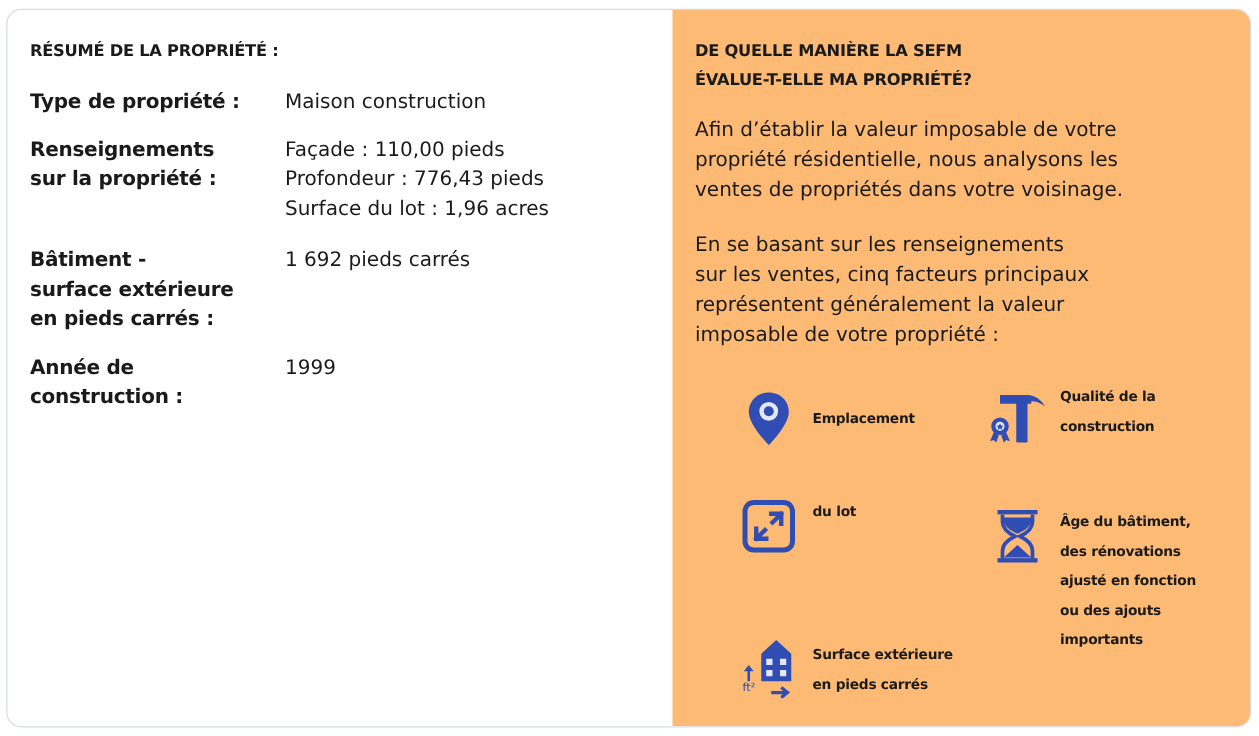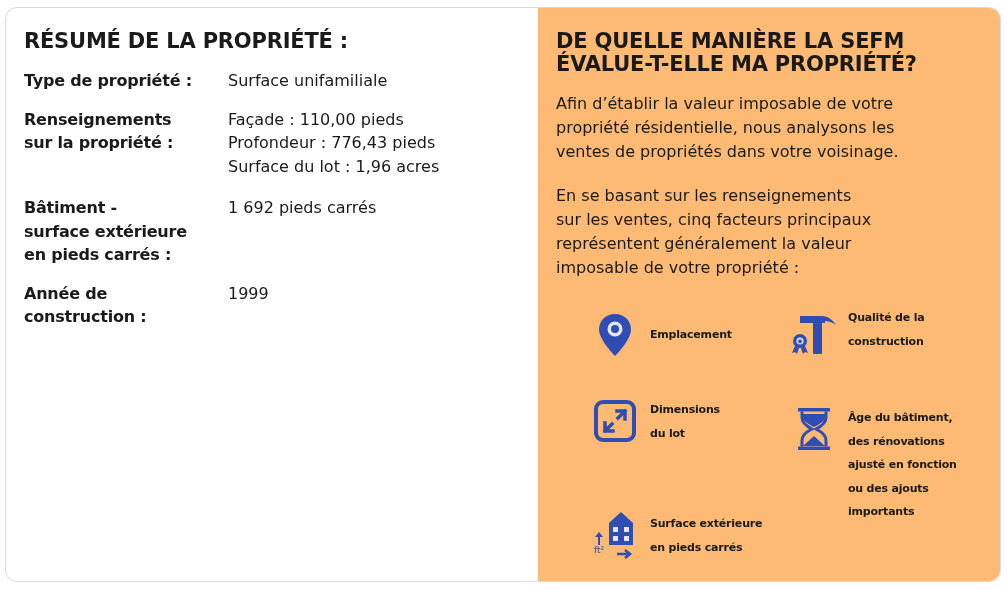--- a/index.html
+++ b/index.html
@@ -5,21 +5,21 @@
   * { box-sizing: border-box; margin: 0; padding: 0; }
   html, body { width: 1007px; height: 589px; background: #ffffff; overflow: hidden; }
   body { font-family: "DejaVu Sans", "Liberation Sans", sans-serif; color: #1a1a1a; }
   .card {
     position: absolute; left: 5px; top: 7px; width: 996px; height: 575px;
     border: 1px solid #d6dbe8; border-radius: 12px; overflow: hidden; background: #fff;
     display: flex;
   }
   .left { width: 532px; padding: 22px 18px 0 18px; position: relative; }
   .right { flex: 1; background: #fdba74; padding: 22px 18px 0 18px; position: relative; }
-  .title { font-weight: bold; font-size: 21px; letter-spacing: -0.2px; line-height: 23px; }
+  .title { font-weight: bold; font-size: 13px; letter-spacing: -0.2px; line-height: 23px; }
   .rows { margin-top: 16px; }
   .row { display: flex; margin-bottom: 15px; font-size: 16px; line-height: 23.5px; }
   .lbl { width: 204px; font-weight: bold; letter-spacing: -0.2px; }
   .val { flex: 1; }
   .para { font-size: 16px; line-height: 24px; margin-top: 16px; }
   .para + .para { margin-top: 20px; }
   .factors { position: absolute; left: 18px; top: 296px; width: 440px; height: 260px; }
   .factor { position: absolute; display: flex; align-items: flex-start; }
   .factor .ico { width: 46px; height: 46px; flex: none; display: flex; align-items: center; justify-content: center; margin-left: 36px; }
   .factor .txt { font-weight: bold; font-size: 11px; line-height: 23.5px; margin-left: 12px; letter-spacing: -0.2px; }
@@ -28,21 +28,21 @@
 </head>
 <body>
 
 <div class="card">
   <section class="left">
     <div class="title">RÉSUMÉ DE LA PROPRIÉTÉ :</div>
     <div class="rows">
       <div class="row">
         <div class="lbl">Type de propriété :</div>
         <div class="val">
-            <div>Surface unifamiliale</div>
+            <div>Maison construction</div>
           </div>
       </div>
       <div class="row" style="margin-bottom:18px">
         <div class="lbl">
           <div>Renseignements</div>
           <div>sur la propriété :</div>
         </div>
         <div class="val">
           <div>Façade : 110,00 pieds</div>
           <div>Profondeur : 776,43 pieds</div>
@@ -120,21 +120,20 @@
       </div>
 
       <div class="factor" style="left:0;top:94px">
         <span class="ico">
           <svg width="44" height="44" viewBox="0 0 44 44">
               <rect x="3" y="3" width="38" height="38" rx="7" fill="none" stroke="#2f4db3" stroke-width="4"></rect>
               <path d="M24 12h8v8M32 12l-7 7M20 32h-8v-8M12 32l7-7" fill="none" stroke="#2f4db3" stroke-width="3.5" stroke-linecap="square"></path>
             </svg>
         </span>
         <span class="txt">
-          <div>Dimensions</div>
           <div>du lot</div>
         </span>
       </div>
 
       <div class="factor" style="left:198px;top:102px">
         <span class="ico" style="width:48px">
           <svg width="36" height="46" viewBox="0 0 36 46">
               <rect x="2" y="2" width="32" height="3.5" fill="#2f4db3"></rect>
               <rect x="2" y="40.5" width="32" height="3.5" fill="#2f4db3"></rect>
               <path d="M6 5.5v6c0 5 5 9 10 11.5-5 2.5-10 6.5-10 11.5v6M30 5.5v6c0 5-5 9-10 11.5 5 2.5 10 6.5 10 11.5v6" fill="none" stroke="#2f4db3" stroke-width="3"></path>

